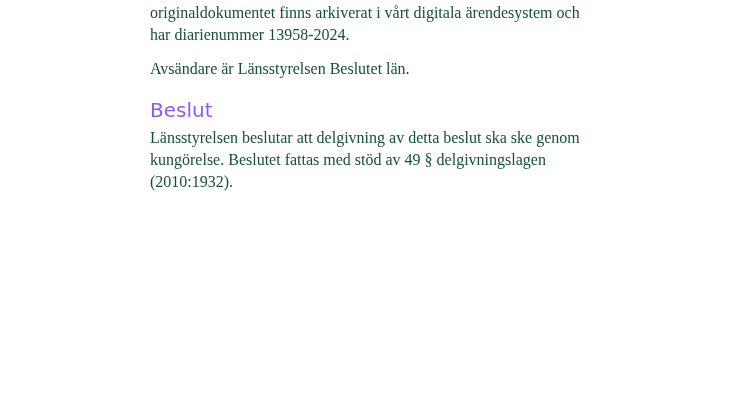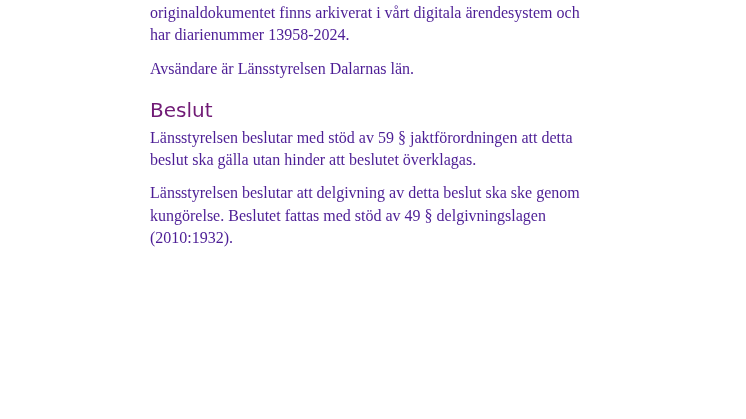--- a/index.html
+++ b/index.html
@@ -23,50 +23,48 @@
     top: 0;
     left: 150px;
     width: 470px;
     padding-top: 2px;
   }
 
   .body-text {
     font-family: "Liberation Serif", "DejaVu Serif", serif;
     font-size: 16px;
     line-height: 22.3px;
-    color: #4c1d95;
+    color: #14532d;
     white-space: pre-line;
     margin: 0 0 11px 0;
   }
 
   .section-heading {
     font-family: "DejaVu Sans", "Liberation Sans", sans-serif;
     font-size: 20px;
     font-weight: 400;
     line-height: 27px;
-    color: #701a75;
+    color: #8b5cf6;
     margin: 17px 0 3px 0;
   }
 </style>
 </head>
 <body>
 
 <div class="page">
   <div class="content">
 
     <p class="body-text">originaldokumentet finns arkiverat i vårt digitala ärendesystem och
 har diarienummer 13958-2024.</p>
 
-    <p class="body-text">Avsändare är Länsstyrelsen Dalarnas län.</p>
+    <p class="body-text">Avsändare är Länsstyrelsen Beslutet län.</p>
 
     <h2 class="section-heading">Beslut</h2>
 
 
 
-    <p class="body-text">Länsstyrelsen beslutar med stöd av 59 § jaktförordningen att detta
-beslut ska gälla utan hinder att beslutet överklagas.</p>
 
     <p class="body-text">Länsstyrelsen beslutar att delgivning av detta beslut ska ske genom
 kungörelse. Beslutet fattas med stöd av 49 § delgivningslagen
 (2010:1932).</p>
 
   </div>
 </div>
 
 </body></html>

